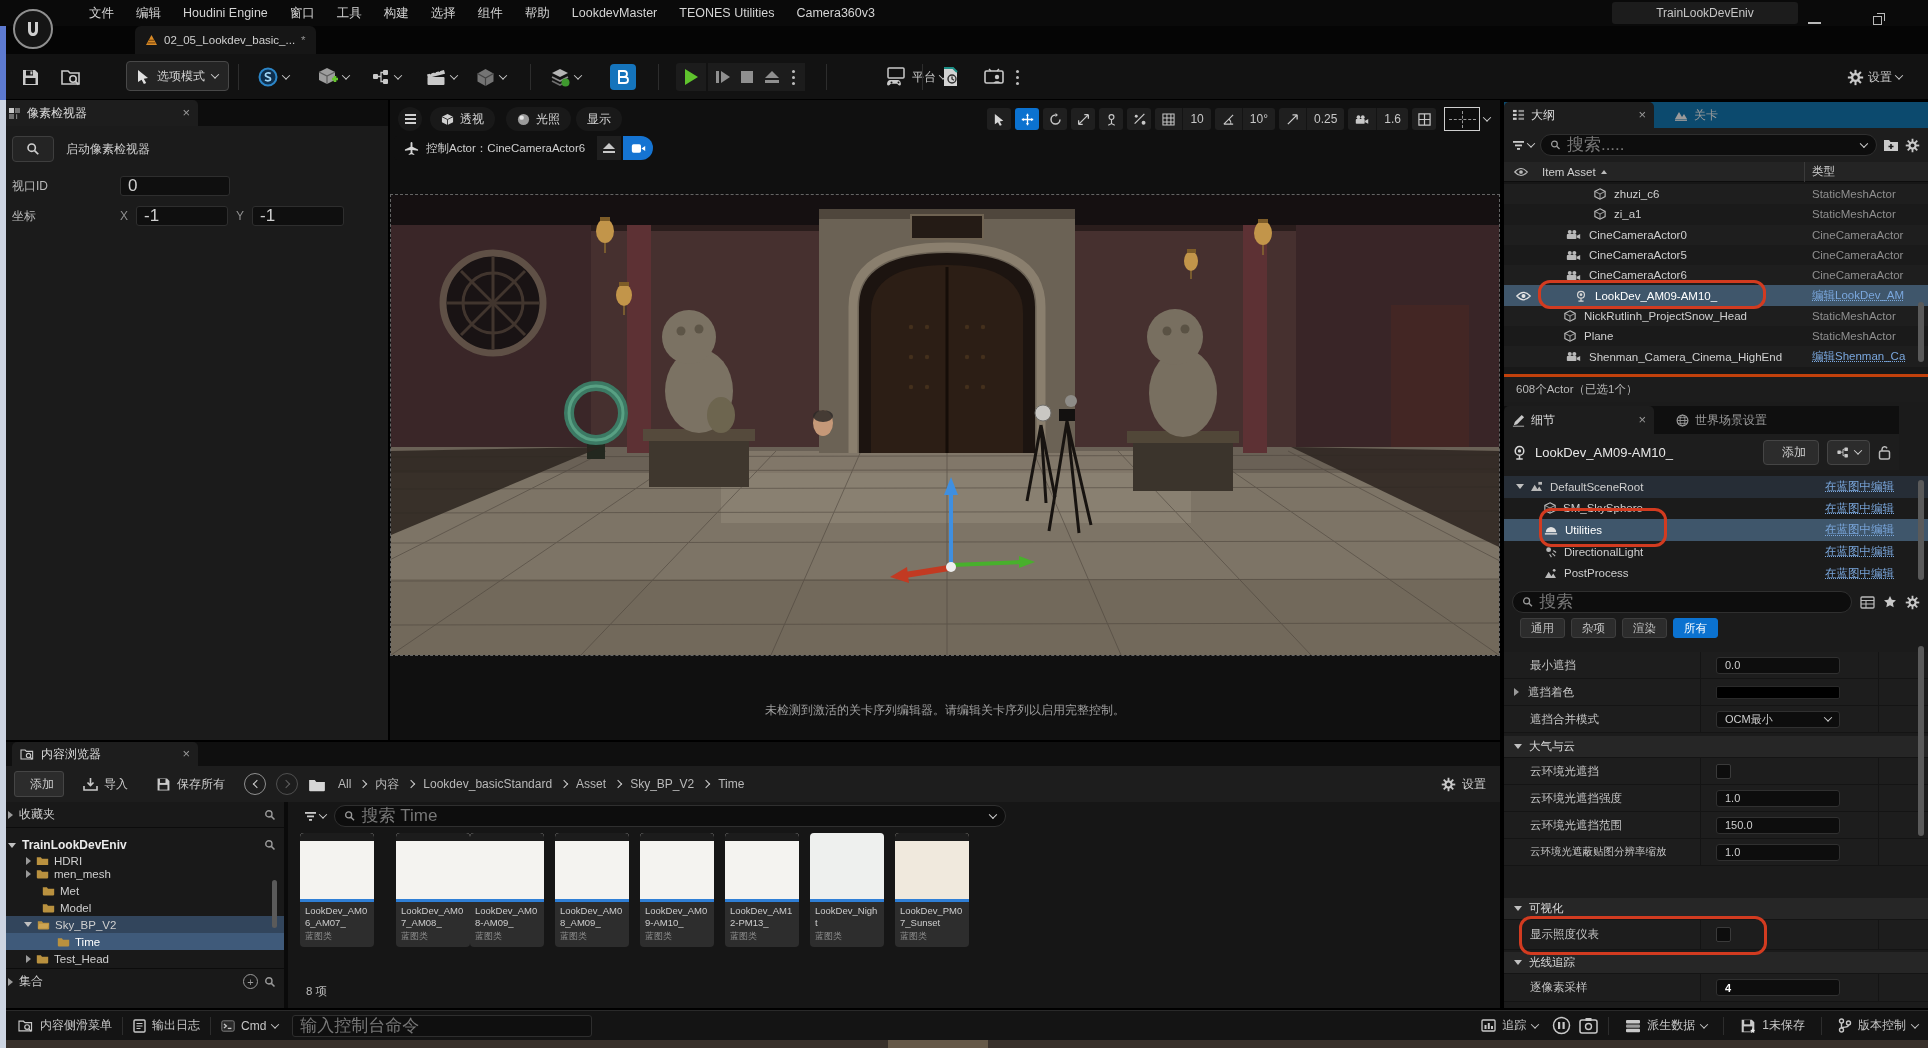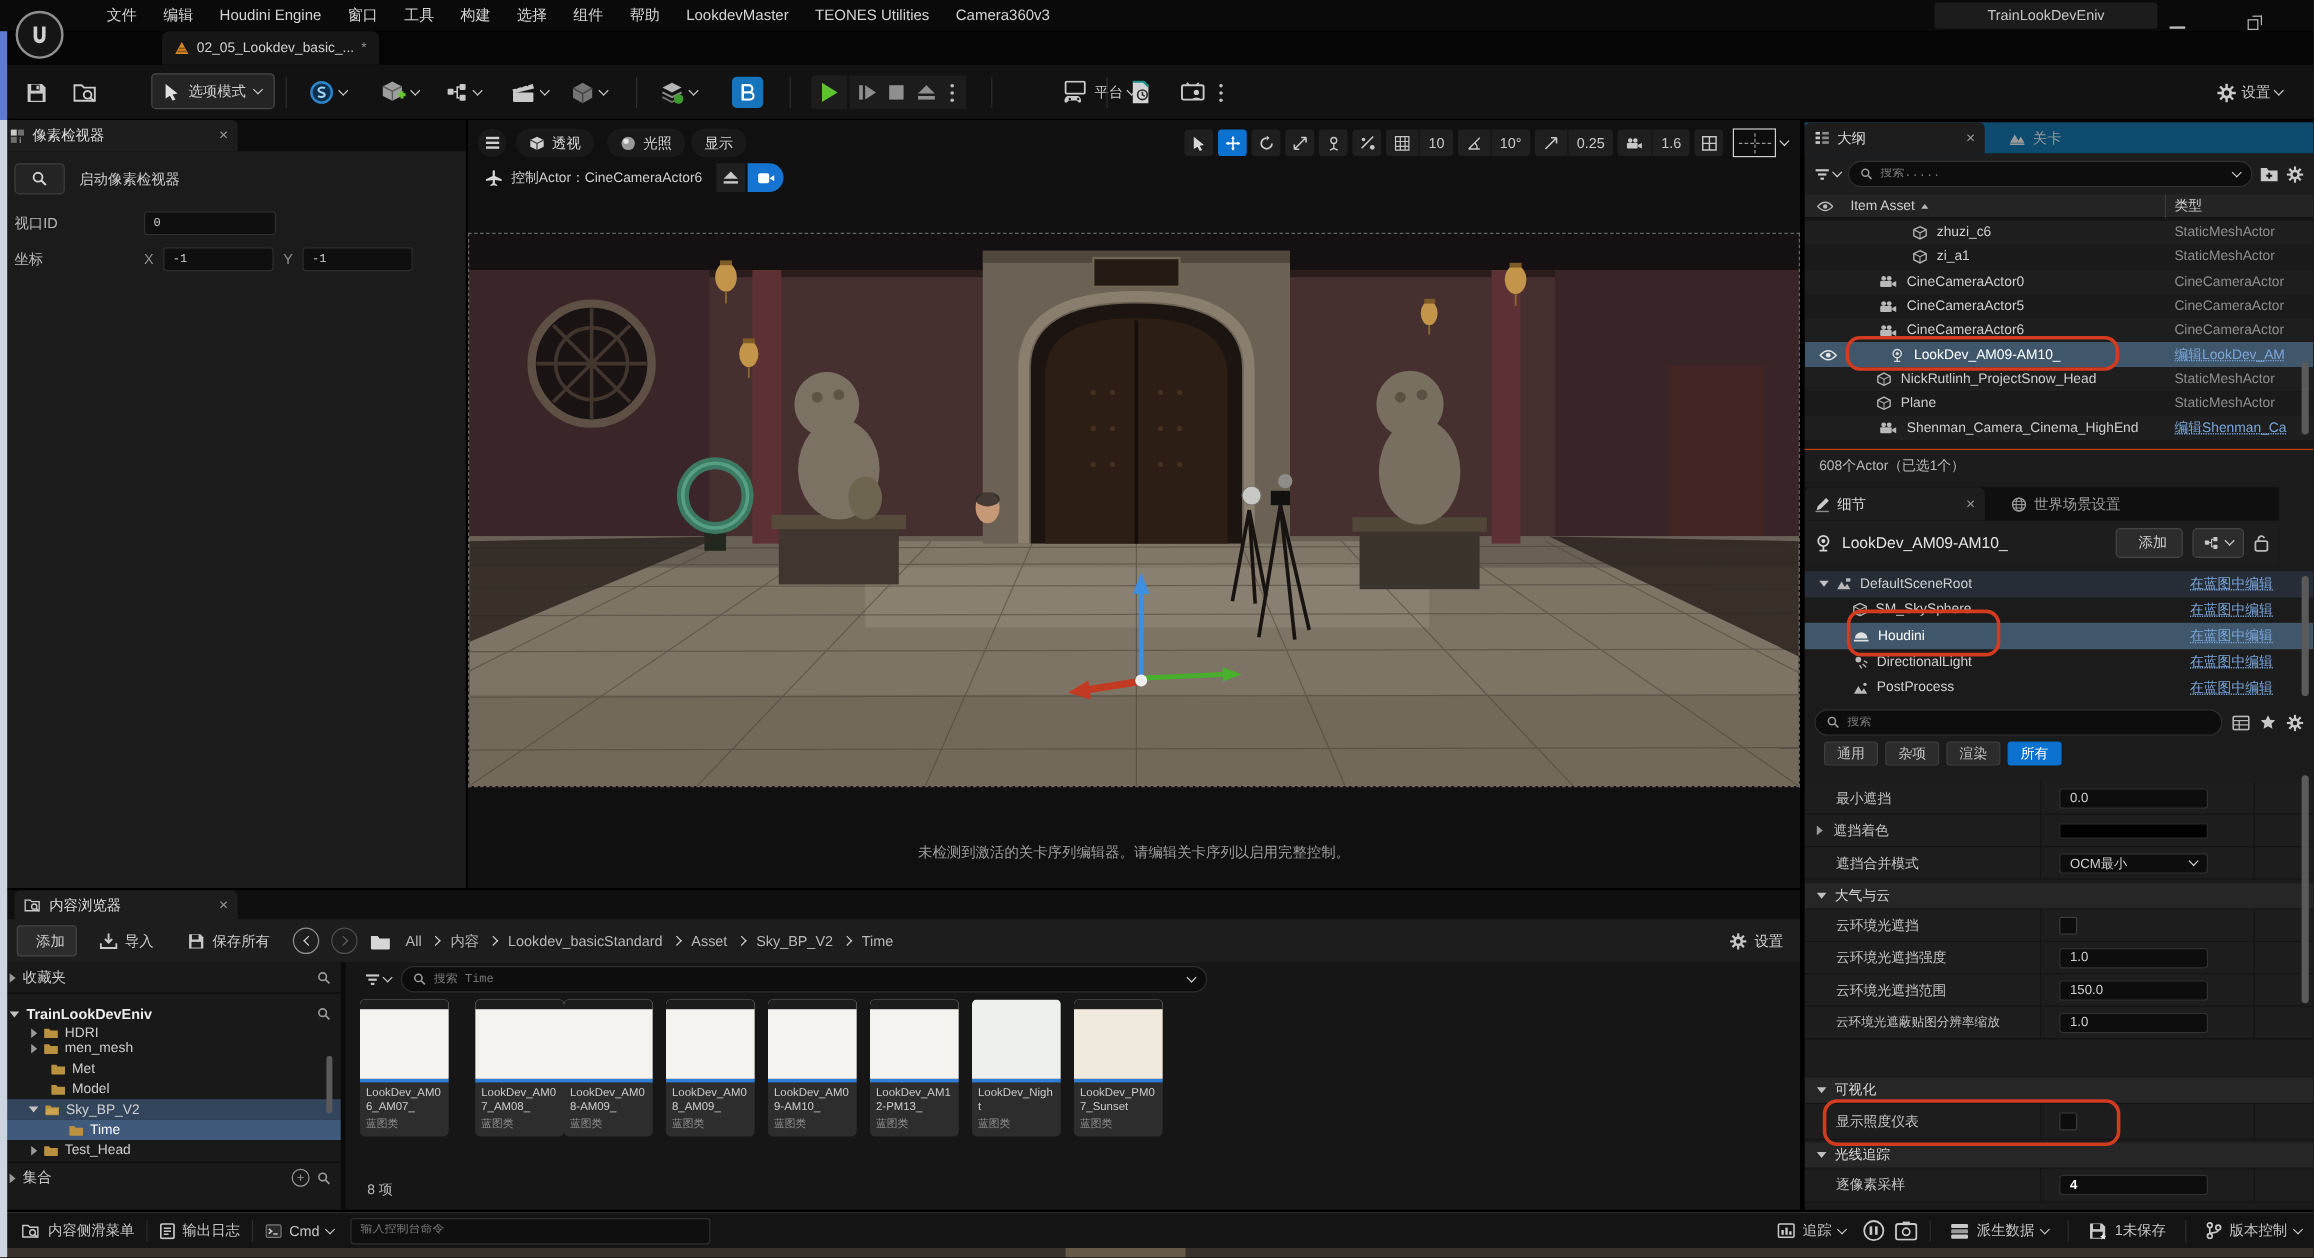--- a/index.html
+++ b/index.html
@@ -29,21 +29,21 @@
 .tbtn{height:30px;display:flex;align-items:center;gap:4px;padding:0 5px;border-radius:3px;color:#c9c9c9}
 .sep{width:1px;height:26px;background:#2d2d2d}
 .mode-btn{background:#242424;border:1px solid #484848;border-radius:4px;height:30px;padding:0 10px;gap:7px}
 
 .panel{background:#161616}
 .ptab{height:26px;display:flex;align-items:center;gap:6px;padding:0 8px;font-size:12px}
 .ptab.on{background:#1d1d1d;border-radius:5px 5px 0 0;color:#dcdcdc}
 .ptab.off{color:#9a9a9a}
 
 .inp{background:#0f0f0f;border:1px solid #2e2e2e;border-radius:3px;color:#cfcfcf;height:20px;display:flex;align-items:center;padding:0 7px;font-size:11.5px}
-input{background:transparent;border:none;outline:none;color:#cfcfcf;font-family:Liberation Mono, monospace;font-size:10px;width:100%}
+input{background:transparent;border:none;outline:none;color:#cfcfcf;font-family:Liberation Sans, sans-serif;font-size:17px;width:100%}
 input::placeholder{color:#777}
 .searchpill{background:#0d0d0d;border:1px solid #2f2f2f;border-radius:11px;height:22px;display:flex;align-items:center;gap:6px;padding:0 9px}
 
 .vp-pill{background:rgba(26,26,26,.92);border-radius:12px;height:24px;display:flex;align-items:center;gap:6px;padding:0 11px;color:#d6d6d6}
 .vtool{width:24px;height:22px;background:#1f1f1f;border-radius:3px;display:flex;align-items:center;justify-content:center;color:#c8c8c8}
 .vtool.on{background:#0b72d0;color:#fff}
 .vgroup{display:flex;background:#1f1f1f;border-radius:3px;overflow:hidden}
 .vgroup .cell{height:22px;display:flex;align-items:center;justify-content:center;padding:0 7px;color:#c8c8c8}
 .vgroup .cell+.cell{border-left:1px solid #141414}
 
@@ -751,21 +751,21 @@
                 <rect x="1" y="5.5" width="11.5" height="6" rx="1" fill="#b9b9b9"></rect>
                 <path d="M13 7.5 17 5.5v6l-4-2z" fill="#b9b9b9"></path>
               </svg>
             </span>
           <span style="margin-left:8px">Shenman_Camera_Cinema_HighEnd</span>
           <span class="type lnk" style="width:112px">编辑Shenman_Ca</span>
         </div>
         <div class="orow" style="opacity:.5"></div>
       </div>
       <div class="scroll" style="left:414px;top:200px;height:60px"></div>
-      <div class="abs fx" style="left:0;top:272px;width:424px;height:28px;background:#1c1c1c;border-top:1px solid #c2410c;padding-left:12px;font-size:11.5px;color:#b9b9b9">608个Actor（已选1个）</div>
+      <div class="abs fx" style="left:0;top:272px;width:424px;height:28px;background:#1c1c1c;border-top:3px solid #c2410c;padding-left:12px;font-size:11.5px;color:#b9b9b9">608个Actor（已选1个）</div>
     </div>
 
     <div class="abs" style="left:0;top:304px;width:395px;height:602px;background:#1b1b1b">
       <div style="height:28px;background:#0f0f0f;display:flex">
         <div class="ptab on" style="width:150px;height:28px">
           <svg width="13" height="13" viewBox="0 0 14 14">
               <path d="M10.5 1 13 3.5 5.5 11 2 12l1-3.5z" fill="#c9c9c9"></path>
               <rect x="1" y="12.5" width="12" height="1.4" fill="#8a8a8a"></rect>
             </svg>
           <span style="flex:1">细节</span>
@@ -830,21 +830,21 @@
           <span style="margin-left:7px">SM_SkySphere</span>
           <span class="bluelink">在蓝图中编辑</span>
         </div>
         <div class="crow sel-row">
           <span style="margin-left:40px">
               <svg width="14" height="11" viewBox="0 0 16 12">
                 <path d="M2 9a6 6 0 0 1 12 0z" fill="#e0e0e0"></path>
                 <path d="M1 11h14" stroke="#e0e0e0" stroke-width="1.6"></path>
               </svg>
             </span>
-          <span style="margin-left:7px;color:#fff">Houdini</span>
+          <span style="margin-left:7px;color:#fff">Utilities</span>
           <span class="bluelink">在蓝图中编辑</span>
         </div>
         <div class="crow">
           <span style="margin-left:40px">
               <svg width="13" height="13" viewBox="0 0 14 14">
                 <circle cx="5" cy="5" r="2.6" fill="#b9b9b9"></circle>
                 <g stroke="#b9b9b9" stroke-width="1.2">
                   <line x1="9" y1="9" x2="12" y2="12"></line>
                   <line x1="10" y1="6" x2="13" y2="8"></line>
                   <line x1="6" y1="10" x2="8" y2="13"></line>

